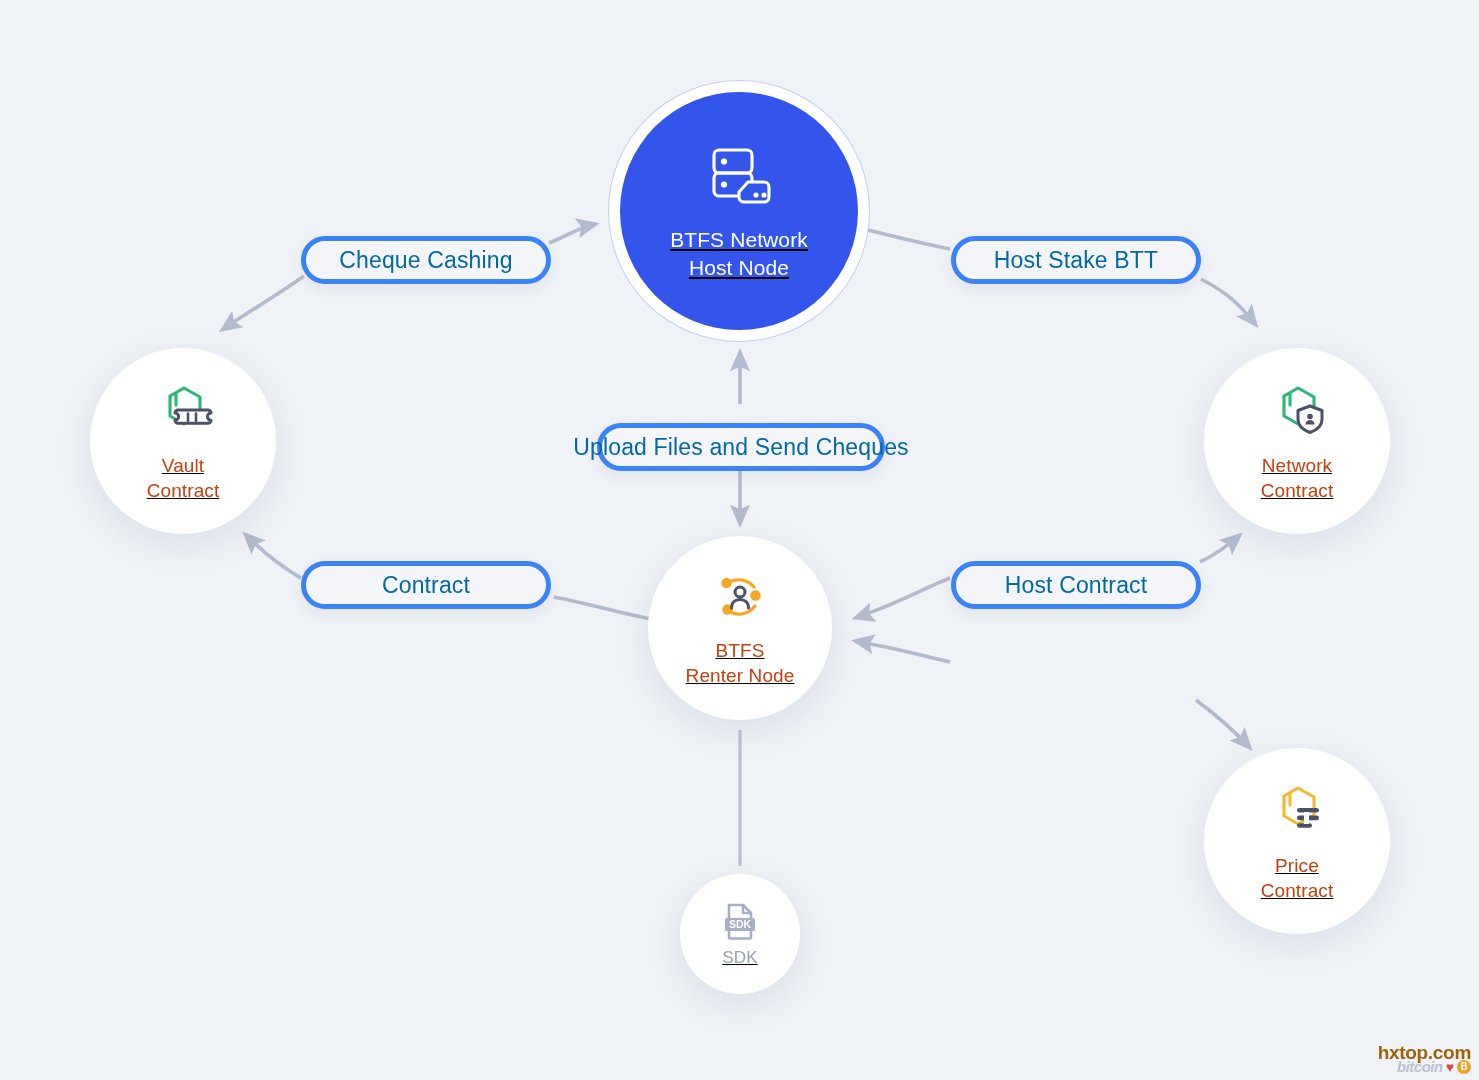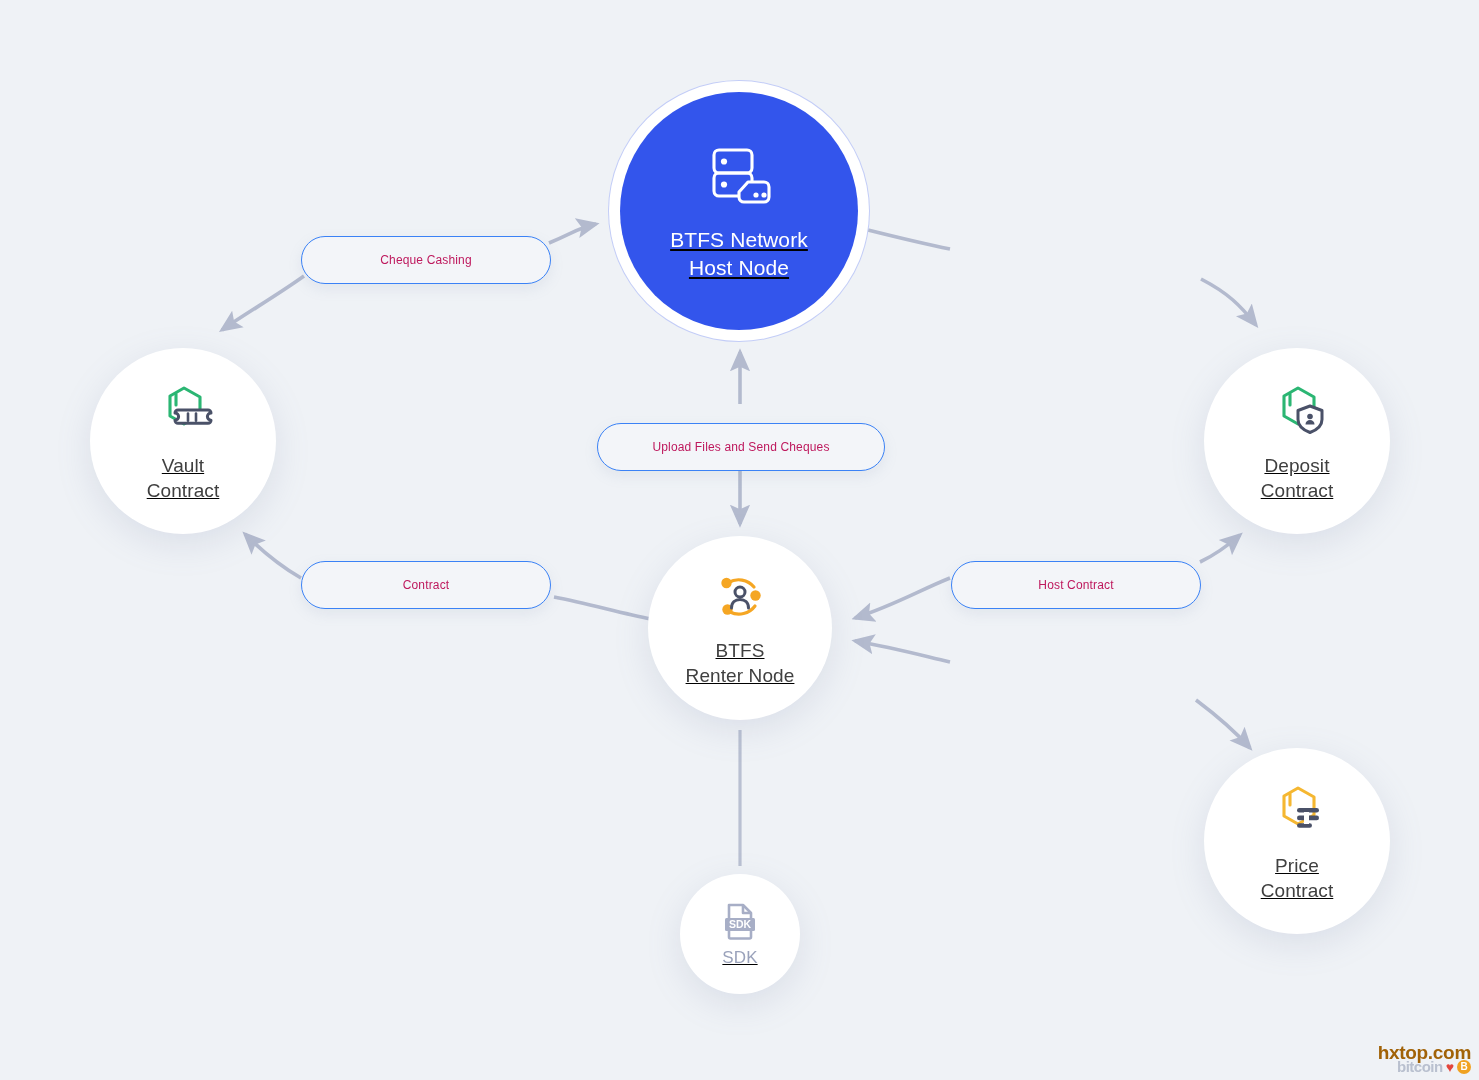--- a/index.html
+++ b/index.html
@@ -44,21 +44,21 @@
     text-decoration: underline;
   }
 
   .node-white {
     background: #ffffff;
     box-shadow: 0 10px 34px rgba(125,140,170,0.18);
   }
 
   .node-label {
     text-align: center;
-    color: #404040;
+    color: #c2410c;
     font-size: 19px;
     line-height: 1.30;
     font-weight: 400;
     letter-spacing: 0.1px;
     white-space: pre-line;
     margin-top: 10px;
   }
 
   
   #host-node {
@@ -118,28 +118,28 @@
 
   .node-icon {
     display: block;
     line-height: 0;
   }
 
   
   .pill {
     position: absolute;
     background: #f3f5f9;
-    border: 1px solid #3b82f6;
+    border: 5px solid #3b82f6;
     border-radius: 30px;
     height: 48px;
     display: flex;
     align-items: center;
     justify-content: center;
-    color: #be185d;
-    font-size: 12px;
+    color: #0369a1;
+    font-size: 23px;
     letter-spacing: 0.15px;
     box-shadow: 0 5px 14px rgba(130,145,175,0.13);
     z-index: 4;
     box-sizing: border-box;
     white-space: nowrap;
     padding: 0 26px;
   }
 
   #pill-cheque-cashing  { left: 301px;  top: 236px; width: 250px; }
   #pill-host-stake      { left: 951px;  top: 236px; width: 250px; }
@@ -168,20 +168,21 @@
     display: flex;
     align-items: center;
     justify-content: flex-end;
     gap: 3px;
     margin-top: -3px;
   }
   #watermark .wm-bottom {
     font-size: 15px;
     color: #b9c0cf;
     font-weight: 700;
+    font-style: italic;
     letter-spacing: -0.5px;
   }
   #watermark .wm-heart { color: #e3453c; font-size: 14px; }
   #watermark .wm-coin {
     display: inline-block;
     width: 14px; height: 14px;
     border-radius: 50%;
     background: #f0a222;
     color: #fff;
     font-size: 10px;
@@ -270,21 +271,21 @@
   <div class="node node-white" id="staking-node">
     <span class="node-icon">
       <svg width="66" height="66" viewBox="0 0 66 66" fill="none">
         <path d="M20 18 L34 10 L50 19 L50 37 L34 46 L20 38 Z" stroke="#2bb673" stroke-width="3.1" stroke-linejoin="round" fill="none"></path>
         <path d="M26 16 L26 27" stroke="#2bb673" stroke-width="3.1" stroke-linecap="round"></path>
         <path d="M46 28 L58 32.5 v9 c0 6.5 -5.4 10.6 -12 13 c-6.6 -2.4 -12 -6.5 -12 -13 v-9 Z" fill="#ffffff" stroke="#4a5168" stroke-width="3" stroke-linejoin="round"></path>
         <circle cx="46" cy="38.5" r="2.8" fill="#4a5168"></circle>
         <path d="M41.5 46.5 c0 -2.8 2 -4.4 4.5 -4.4 s4.5 1.6 4.5 4.4 Z" fill="#4a5168"></path>
       </svg>
     </span>
-    <div class="node-label">Deposit
+    <div class="node-label">Network
 Contract</div>
   </div>
 
   <div class="node node-white" id="renter-node">
     <span class="node-icon">
       <svg width="62" height="62" viewBox="0 0 62 62" fill="none">
         <path d="M19.5 15.5 A20 20 0 0 1 45 20" stroke="#f5a623" stroke-width="3.2" stroke-linecap="round" fill="none"></path>
         <path d="M46 39 A20 20 0 0 1 21 45" stroke="#f5a623" stroke-width="3.2" stroke-linecap="round" fill="none"></path>
         <circle cx="17.5" cy="16" r="5.2" fill="#f5a623"></circle>
         <circle cx="46.5" cy="28.5" r="5.2" fill="#f5a623"></circle>
@@ -319,20 +320,21 @@
         <path d="M25 6 v8 h8" stroke="#a7aec6" stroke-width="2.6" stroke-linejoin="round" fill="none"></path>
         <rect x="7" y="19" width="30" height="13" rx="1.5" fill="#a7aec6"></rect>
         <text x="22" y="29.4" text-anchor="middle" fill="#ffffff" font-family="Liberation Sans, sans-serif" font-size="10.5" font-weight="700">SDK</text>
       </svg>
     </span>
     <div class="node-label">SDK</div>
   </div>
 
   <div class="pill" id="pill-cheque-cashing">Cheque Cashing</div>
 
+  <div class="pill" id="pill-host-stake">Host Stake BTT</div>
 
   <div class="pill" id="pill-upload-files">Upload Files and Send Cheques</div>
 
   <div class="pill" id="pill-deposit">Contract</div>
 
   <div class="pill" id="pill-host-recommend">Host Contract</div>
 
 
   <div id="watermark">
     <div class="wm-top">hxtop.com</div>

